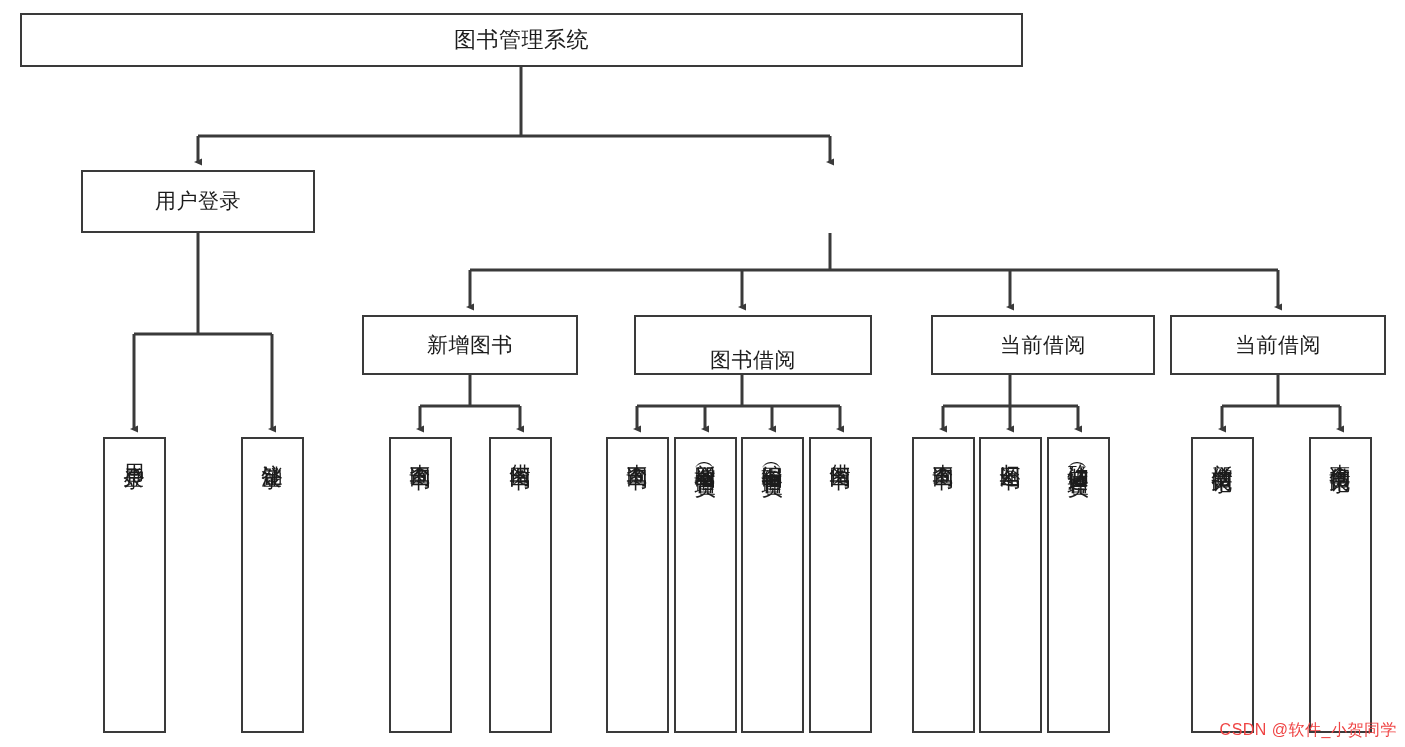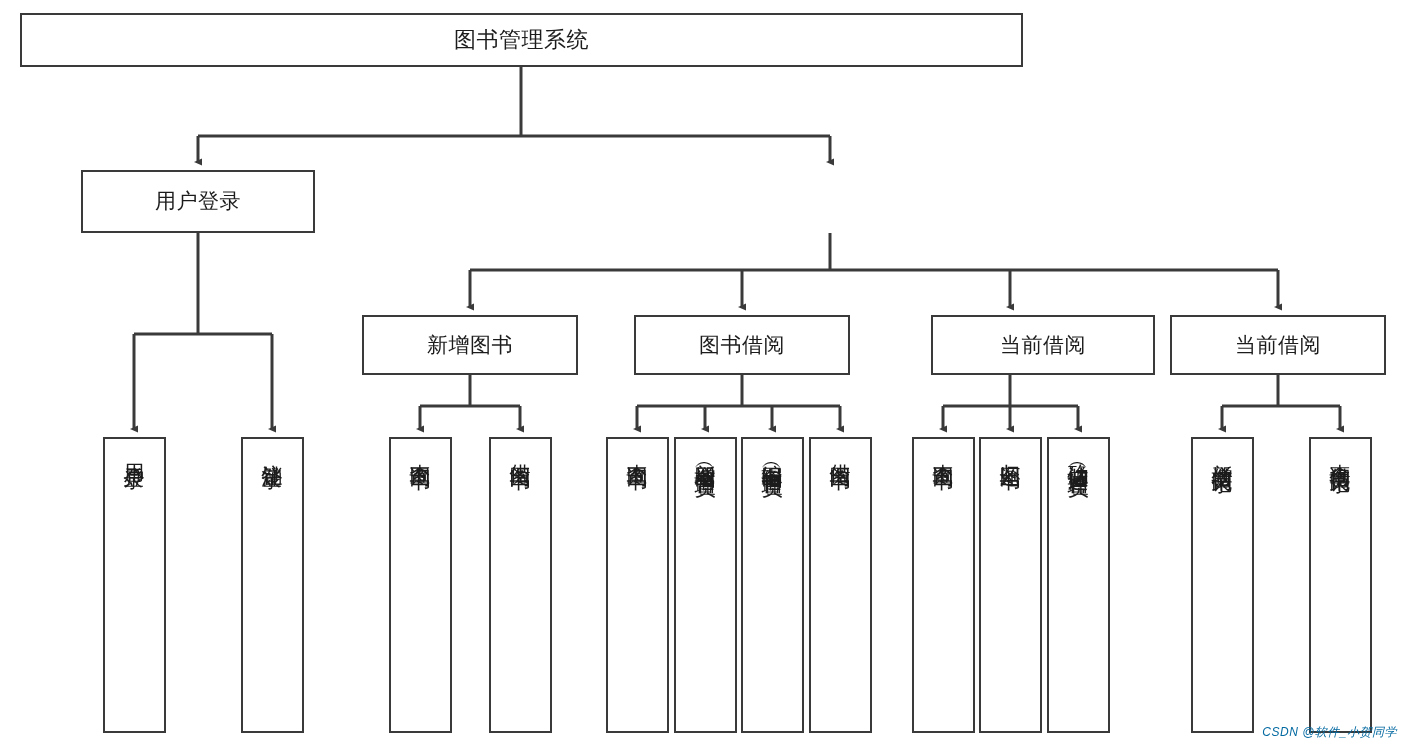--- a/index.html
+++ b/index.html
@@ -61,26 +61,25 @@
     text-orientation: upright;
     font-size: 21px;
     line-height: 1.0;
     letter-spacing: 2px;
     white-space: nowrap;
   }
   #watermark {
     position: absolute;
     right: 8px;
     bottom: 6px;
-    font-size: 12px;
-    color: #0369a1;
+    font-size: 16px;
+    color: #ef4444;
     z-index: 5;
     white-space: nowrap;
     letter-spacing: 0.5px;
-    font-style: italic;
   }
 </style>
 </head>
 <body>
 
 <div id="diagram-canvas">
 
   <svg id="connector-layer" viewBox="0 0 1405 747" xmlns="http://www.w3.org/2000/svg">
     <defs>
       <marker id="arrowhead" markerWidth="9" markerHeight="9" refX="4.2" refY="4.4" orient="auto" markerUnits="userSpaceOnUse">
@@ -135,21 +134,21 @@
     <span class="node-label">图书管理系统</span>
   </div>
 
   <div class="node horiz" style="left:81px; top:170px; width:234px; height:63px;">
     <span class="node-label">用户登录</span>
   </div>
 
   <div class="node horiz" style="left:362px; top:315px; width:216px; height:60px;">
     <span class="node-label">新增图书</span>
   </div>
-  <div class="node horiz" style="left:634px; top:315px; width:216px; height:60px;">
+  <div class="node horiz" style="left:634px; top:315px; width:238px; height:60px;align-items:flex-end;">
     <span class="node-label">图书借阅</span>
   </div>
   <div class="node horiz" style="left:931px; top:315px; width:224px; height:60px;text-align:right;">
     <span class="node-label">当前借阅</span>
   </div>
   <div class="node horiz" style="left:1170px; top:315px; width:216px; height:60px;">
     <span class="node-label">当前借阅</span>
   </div>
 
   <div class="node vert" style="left:103px; top:437px; width:63px; height:296px;">

